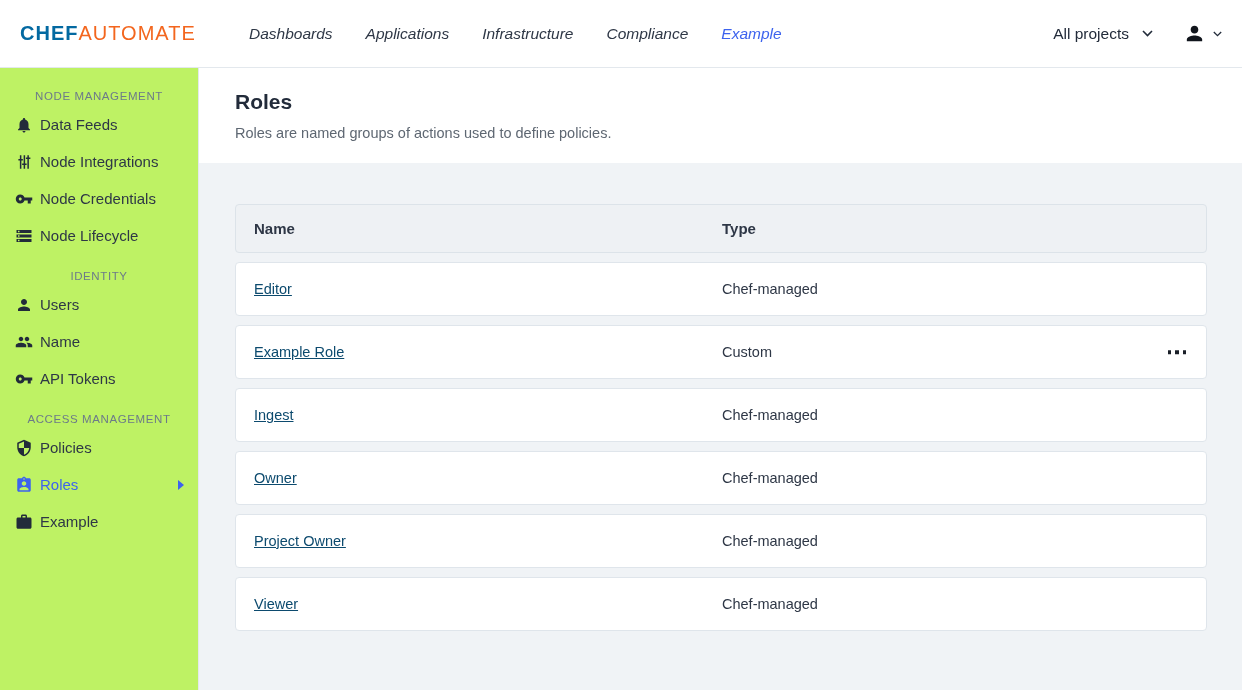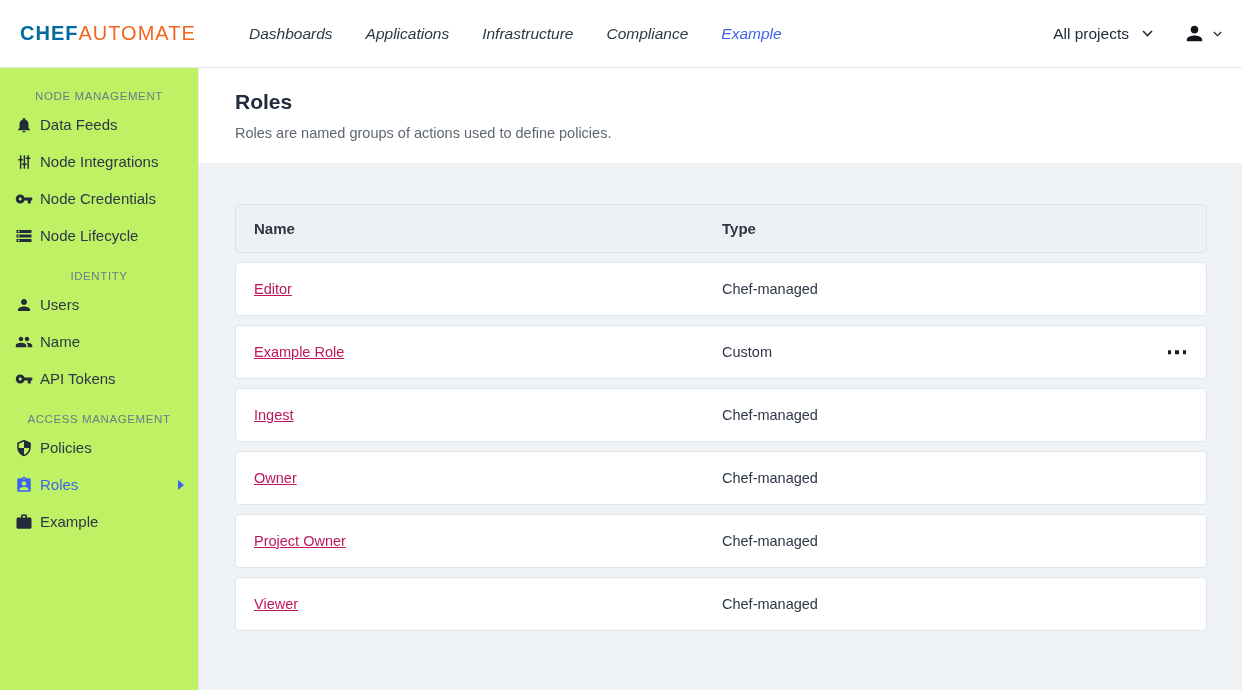--- a/index.html
+++ b/index.html
@@ -132,21 +132,21 @@
     border:1px solid #dfe5eb;
     border-radius:4px;
     margin-top:9px;
     display:flex;
     align-items:center;
     position:relative;
     font-size:14.5px;
   }
   .cell-name { flex:0 0 486px; padding-left:18px; }
   .cell-type { flex:1; color:#2e3746; }
-  .role-link { color:#be185d; text-decoration:underline; cursor:pointer; }
+  .role-link { color:#0c4a6e; text-decoration:underline; cursor:pointer; }
   .kebab {
     position:absolute;
     right:16px;
     top:50%;
     transform:translateY(-50%);
     display:flex;
     gap:4px;
     padding:6px 4px;
     background:none; border:none;
     cursor:pointer;

